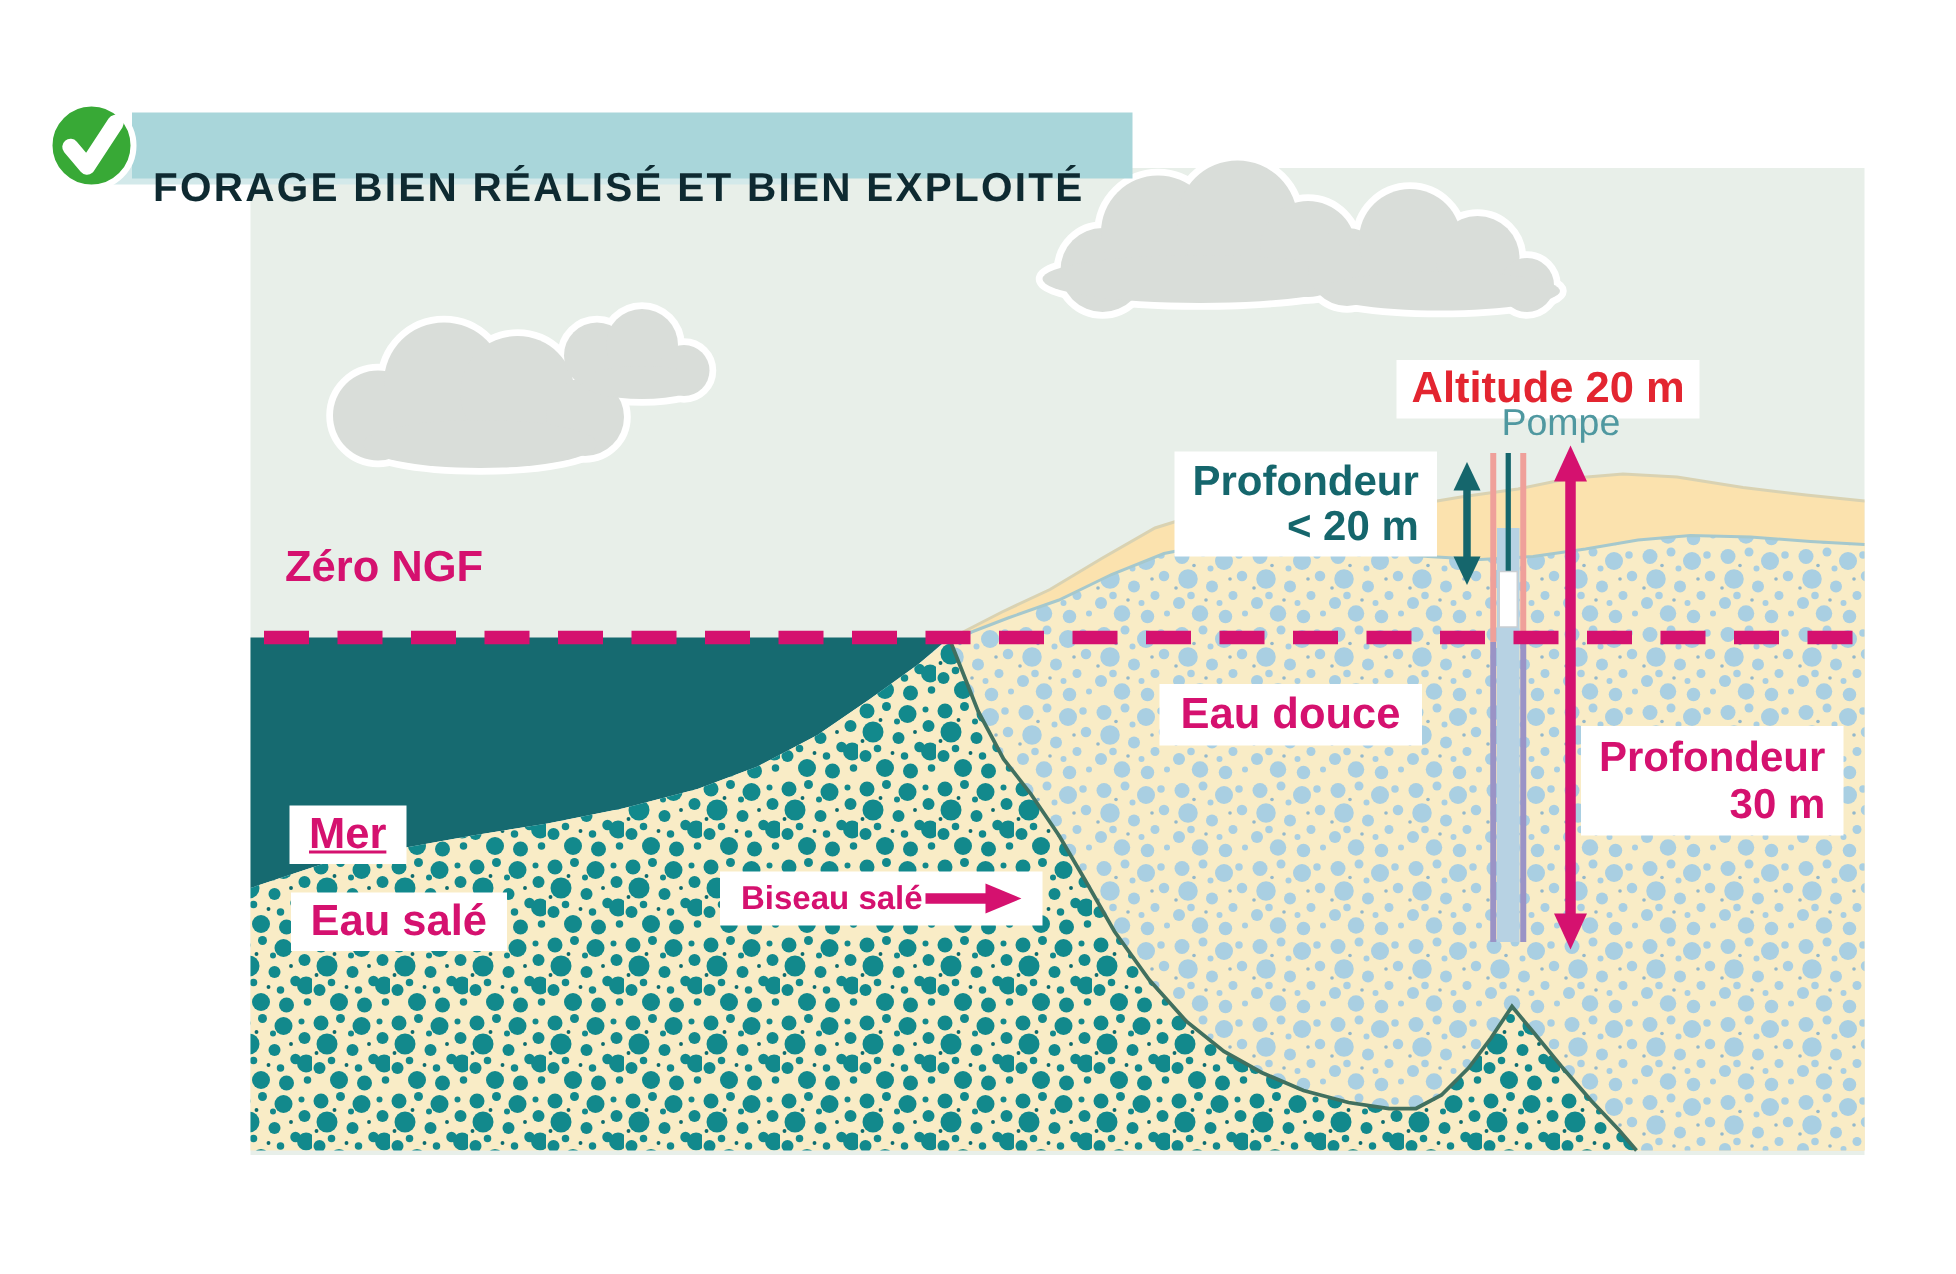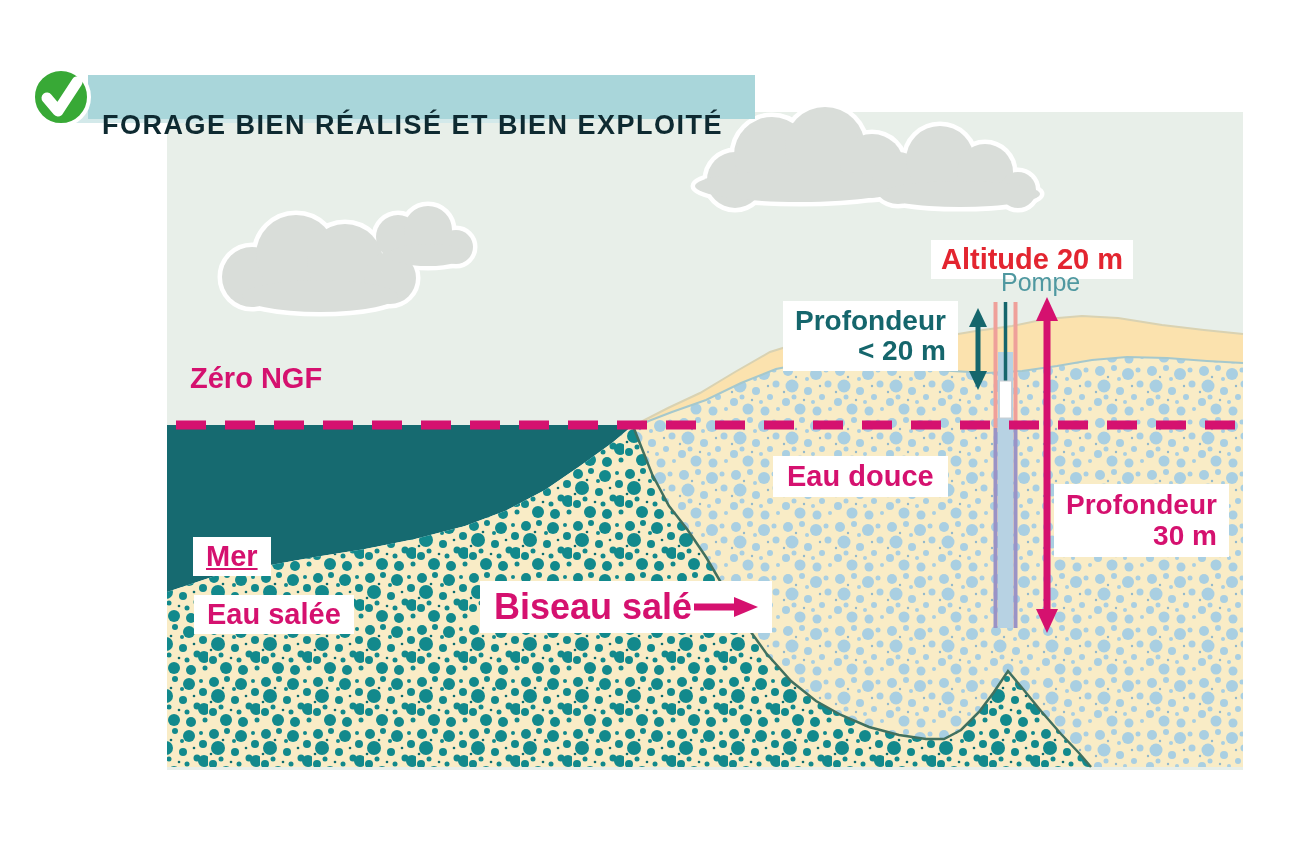--- a/index.html
+++ b/index.html
@@ -40,21 +40,21 @@
   .label{position:absolute;font-weight:700;white-space:nowrap;}
   .whitebox{background:#fff;text-align:right;}
   .magenta{color:var(--magenta,#d5116f);}
   .redtxt{color:var(--red,#e32530);}
   .tealtxt{color:var(--dark-teal,#15666c);}
   .banner-title{left:102px;top:75px;height:44px;line-height:44px;font-size:27px;
                 letter-spacing:1.5px;color:var(--text-dark,#0e2a31);margin-top:28px;}
   .zero-ngf{left:190px;top:362px;font-size:29px;}
   .mer{left:193px;top:537px;font-size:29px;padding:3px 13px;text-decoration:underline;}
   .eau-salee{left:194px;top:595px;font-size:29px;padding:3px 13px;}
-  .biseau{left:480px;top:581px;font-size:36px;padding:5px 14px;display:flex;align-items:center;}
+  .biseau{left:480px;top:581px;font-size:22px;padding:5px 14px;display:flex;align-items:center;}
   .eau-douce{left:773px;top:456px;font-size:29px;padding:4px 14px;}
   .altitude{left:931px;top:240px;font-size:29px;padding:3px 10px;}
   .pompe{left:1001px;top:268px;font-size:25px;font-weight:400;color:var(--pump-teal,#4f98a0);}
   .prof20{left:783px;top:301px;font-size:28px;line-height:1.08;padding:5px 12px;}
   .prof60{left:1054px;top:484px;font-size:28px;line-height:1.12;padding:5px 12px;}
 </style>
 </head>
 <body>
 
 <div class="stage">
@@ -206,21 +206,21 @@
     <g>
       <circle class="check-bg" cx="61" cy="97" r="28"></circle>
       <path class="check-mark" d="M47,98 L58,111 L77,82"></path>
     </g>
   </svg>
 
   <div class="label banner-title">FORAGE BIEN RÉALISÉ ET BIEN EXPLOITÉ</div>
 
   <div class="label magenta zero-ngf">Zéro NGF</div>
   <div class="label magenta whitebox mer">Mer</div>
-  <div class="label magenta whitebox eau-salee">Eau salée</div>
+  <div class="label magenta whitebox eau-salee">Eau salé</div>
 
   <div class="label magenta whitebox biseau">
     <span>Biseau salé</span>
     <svg width="66" height="26" viewBox="0 0 66 26">
       <line x1="2" y1="13" x2="44" y2="13" stroke="var(--magenta,#d5116f)" stroke-width="7"></line>
       <polygon points="66,13 42,3 42,23" fill="var(--magenta,#d5116f)"></polygon>
     </svg>
   </div>
 
   <div class="label magenta whitebox eau-douce">Eau douce</div>

